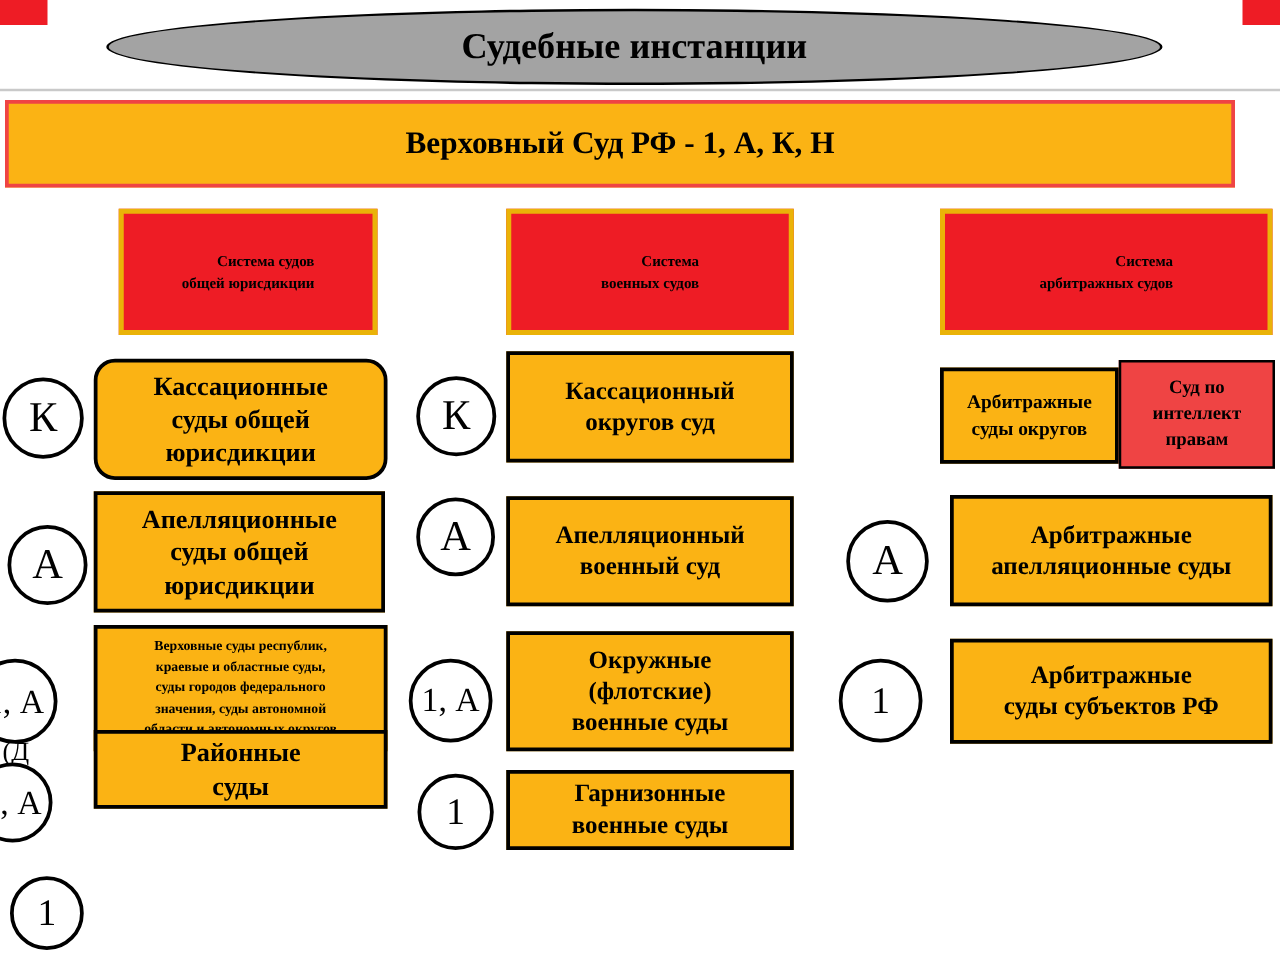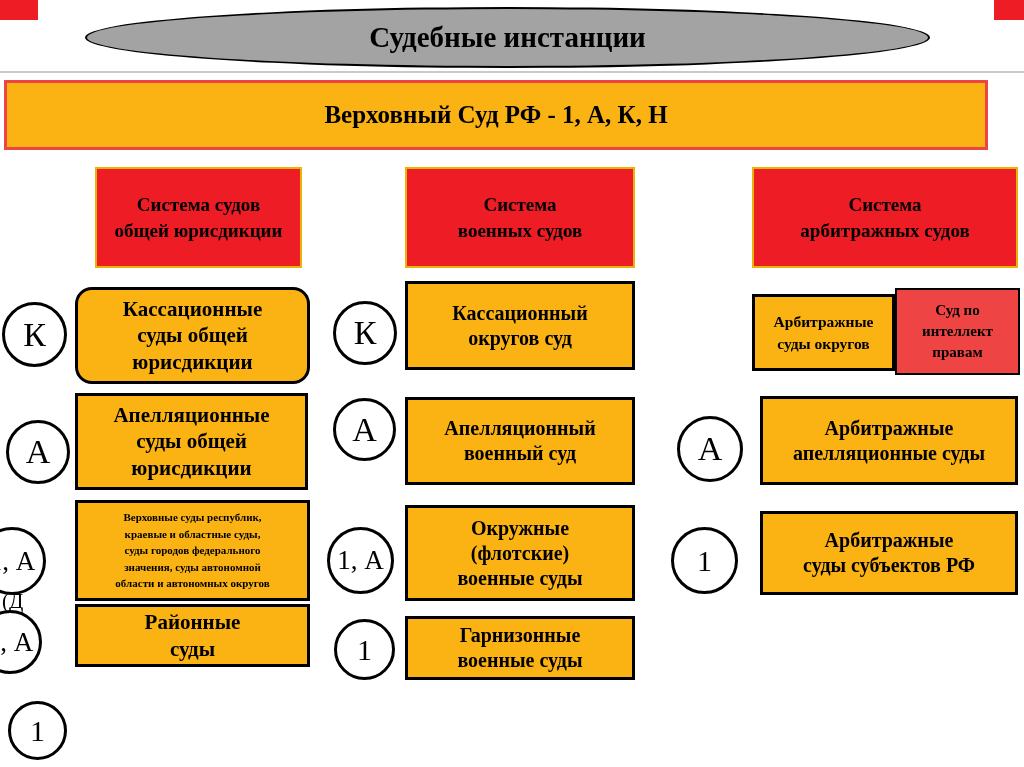--- a/index.html
+++ b/index.html
@@ -19,23 +19,23 @@
   }
 
   .banner {
     position:absolute; left:4px; top:80px; width:984px; height:70px;
     background:#fbb314; border:3px solid #ef4444;
     display:flex; align-items:center; justify-content:center; text-align:right;
     font-weight:bold; font-size:25px; white-space:pre-line;
   }
 
   .hdr {
-    position:absolute; background:#ee1c25; border:2px solid #eab308;
-    display:flex; align-items:center; justify-content:center; text-align:center;
-    font-weight:bold; font-size:19px; line-height:1.35; white-space:pre-line;
+    position:absolute; background:#ee1c25; border:4px solid #eab308;
+    display:flex; align-items:center; justify-content:center; text-align:right;
+    font-weight:bold; font-size:12px; line-height:1.35; white-space:pre-line;
     padding:0 4px;
   }
 
   .box {
     position:absolute; background:#fbb314; border:3px solid #000;
     display:flex; align-items:center; justify-content:center; text-align:center;
     font-weight:bold; font-size:21px; line-height:1.25; white-space:pre-line;
     padding:2px 6px;
   }
   .box.smalltext { font-size:11px; line-height:1.5; padding:2px 8px; }
@@ -88,21 +88,21 @@
 
   <div class="box smalltext" style="left:75px; top:500px; width:235px; height:101px;">Верховные суды республик,
 краевые и областные суды,
 суды городов федерального
 значения, суды автономной
 области и автономных округов</div>
   <div class="badge" style="left:-22px; top:527px; width:68px; height:68px; font-size:27px;">1, А</div>
 
   <div class="fragment" style="left:2px; top:589px;">(Д</div>
 
-  <div class="box" style="left:75px; top:604px; width:235px; height:63px;">Районные
+  <div class="box" style="left:75px; top:584px; width:235px; height:63px;">Районные
 суды</div>
   <div class="badge" style="left:-22px; top:610px; width:64px; height:64px; font-size:27px;">1, А</div>
 
   <div class="badge" style="left:8px; top:701px; width:59px; height:59px; font-size:30px;">1</div>
 
   <div class="box mid" style="left:405px; top:281px; width:230px; height:89px;">Кассационный
 округов суд</div>
   <div class="badge" style="left:333px; top:301px; width:64px; height:64px; font-size:34px;">К</div>
 
   <div class="box mid" style="left:405px; top:397px; width:230px; height:88px;">Апелляционный

